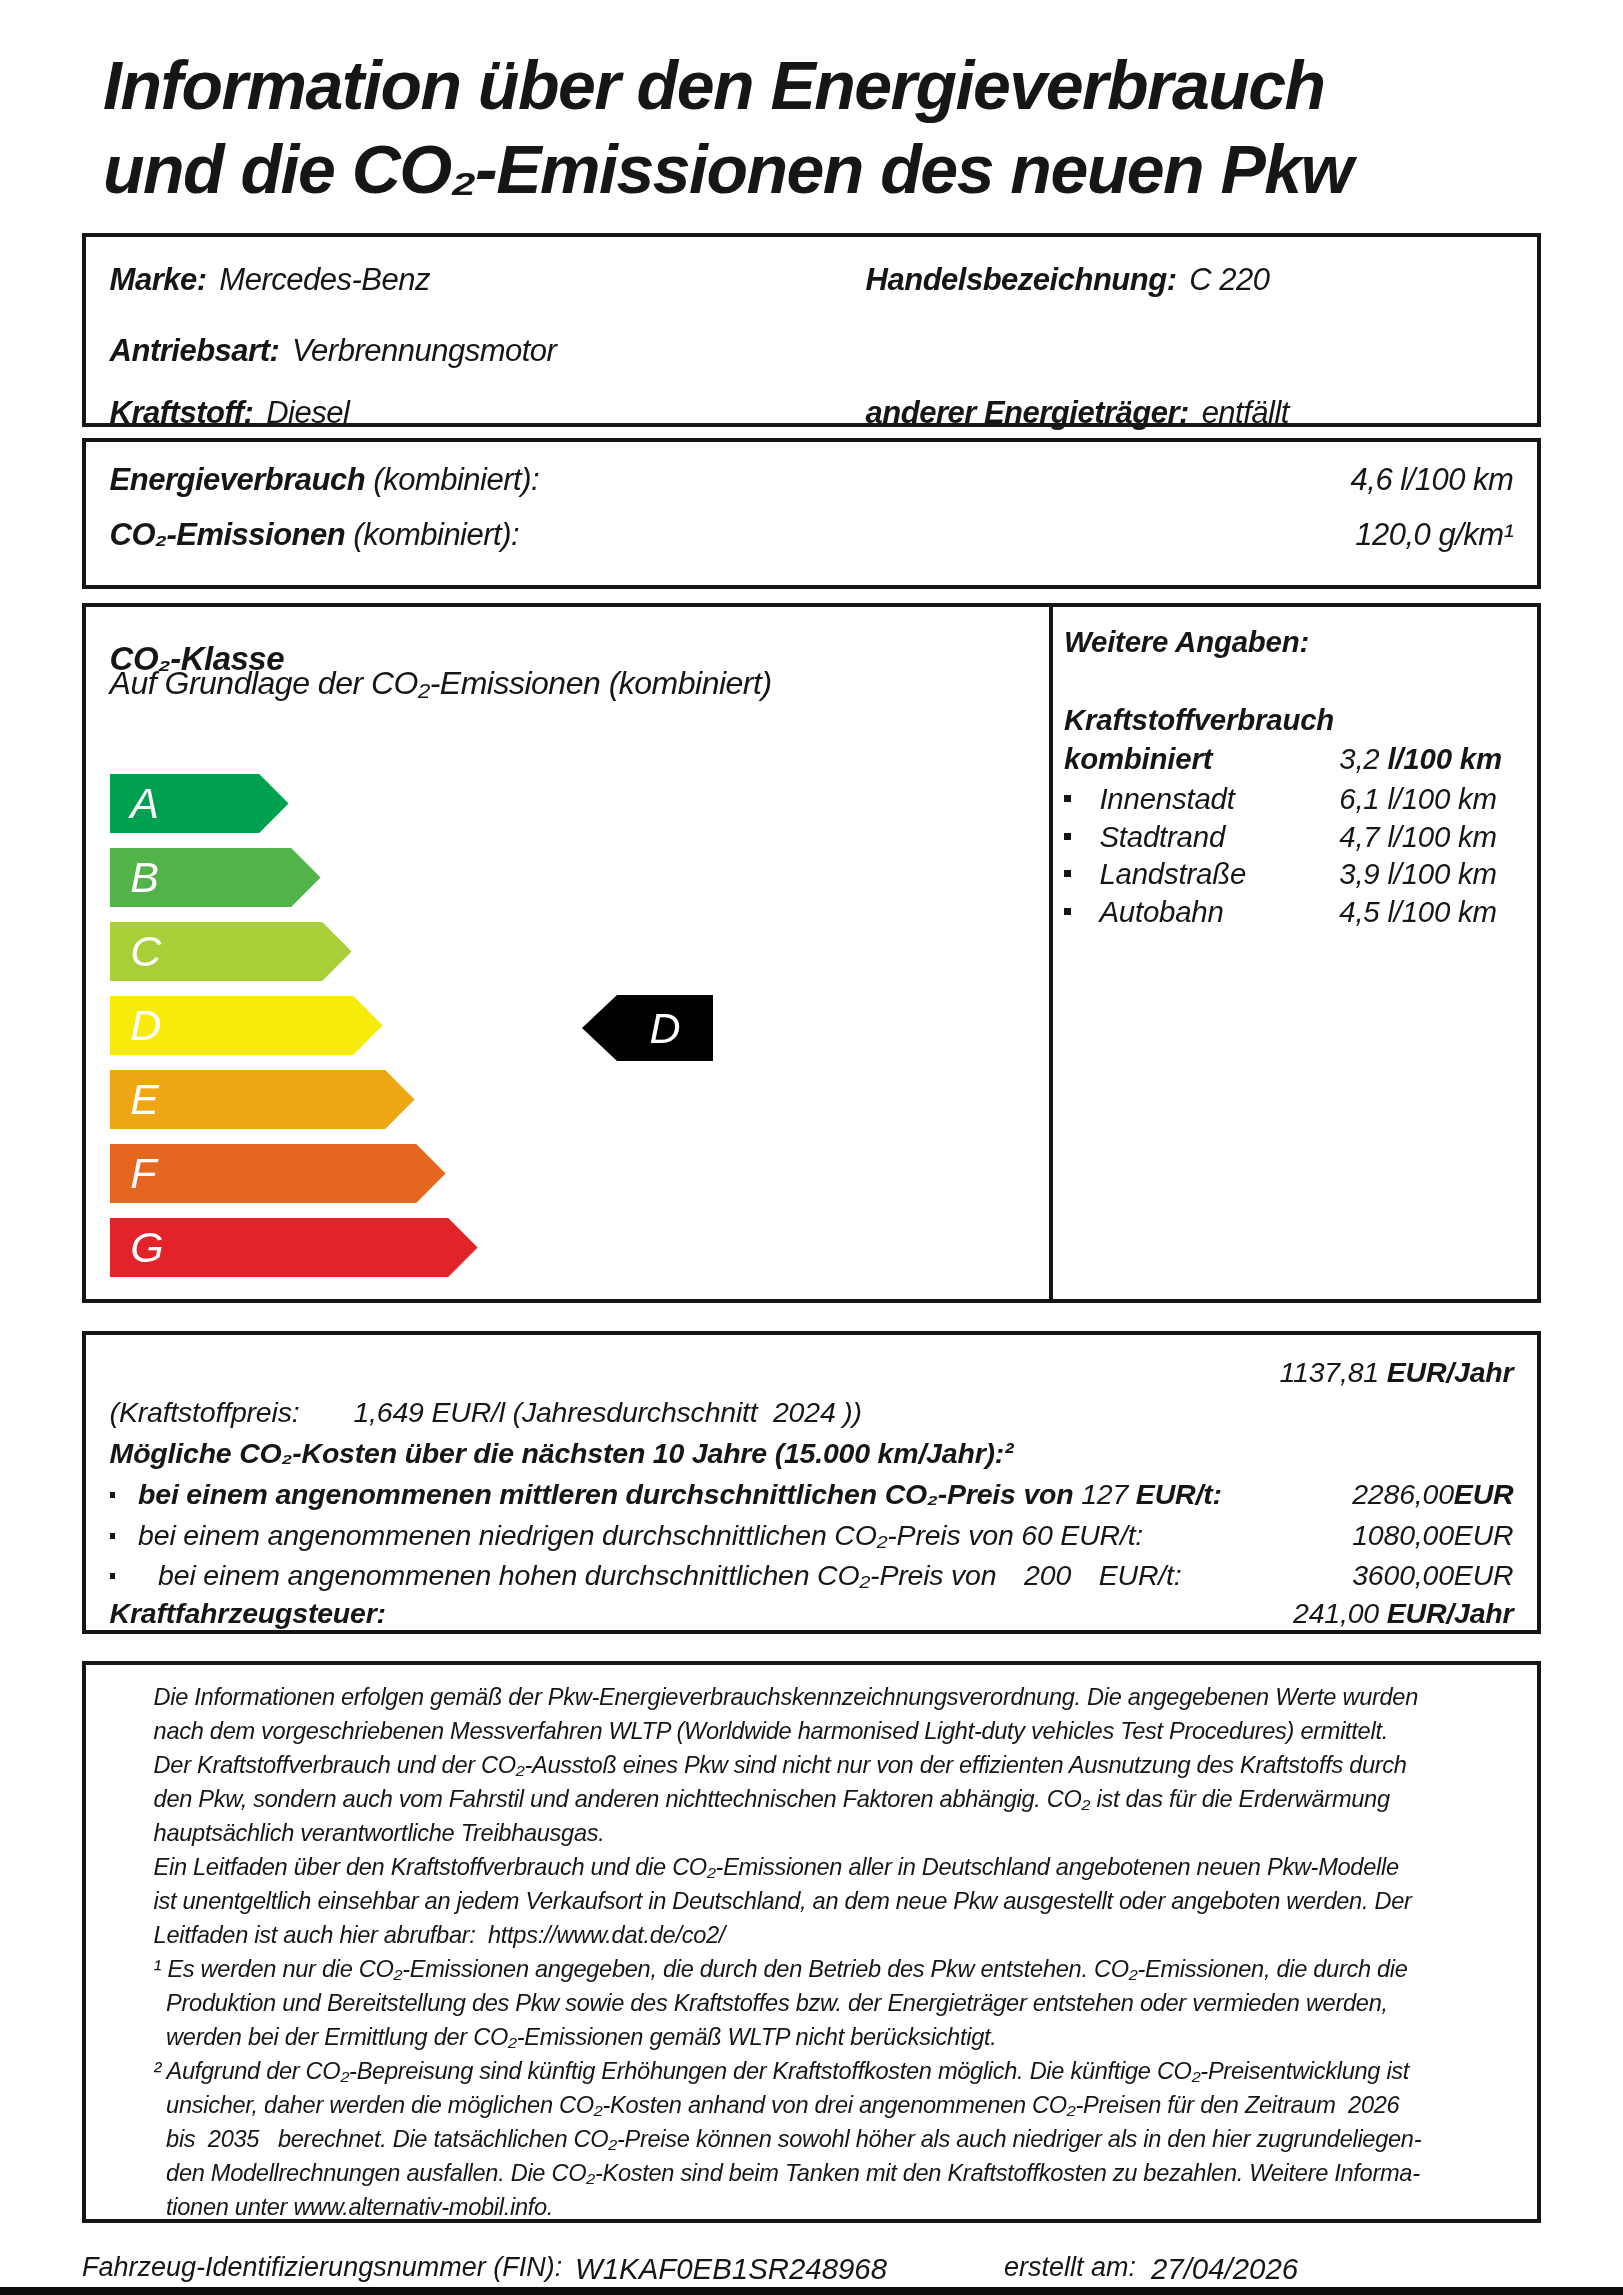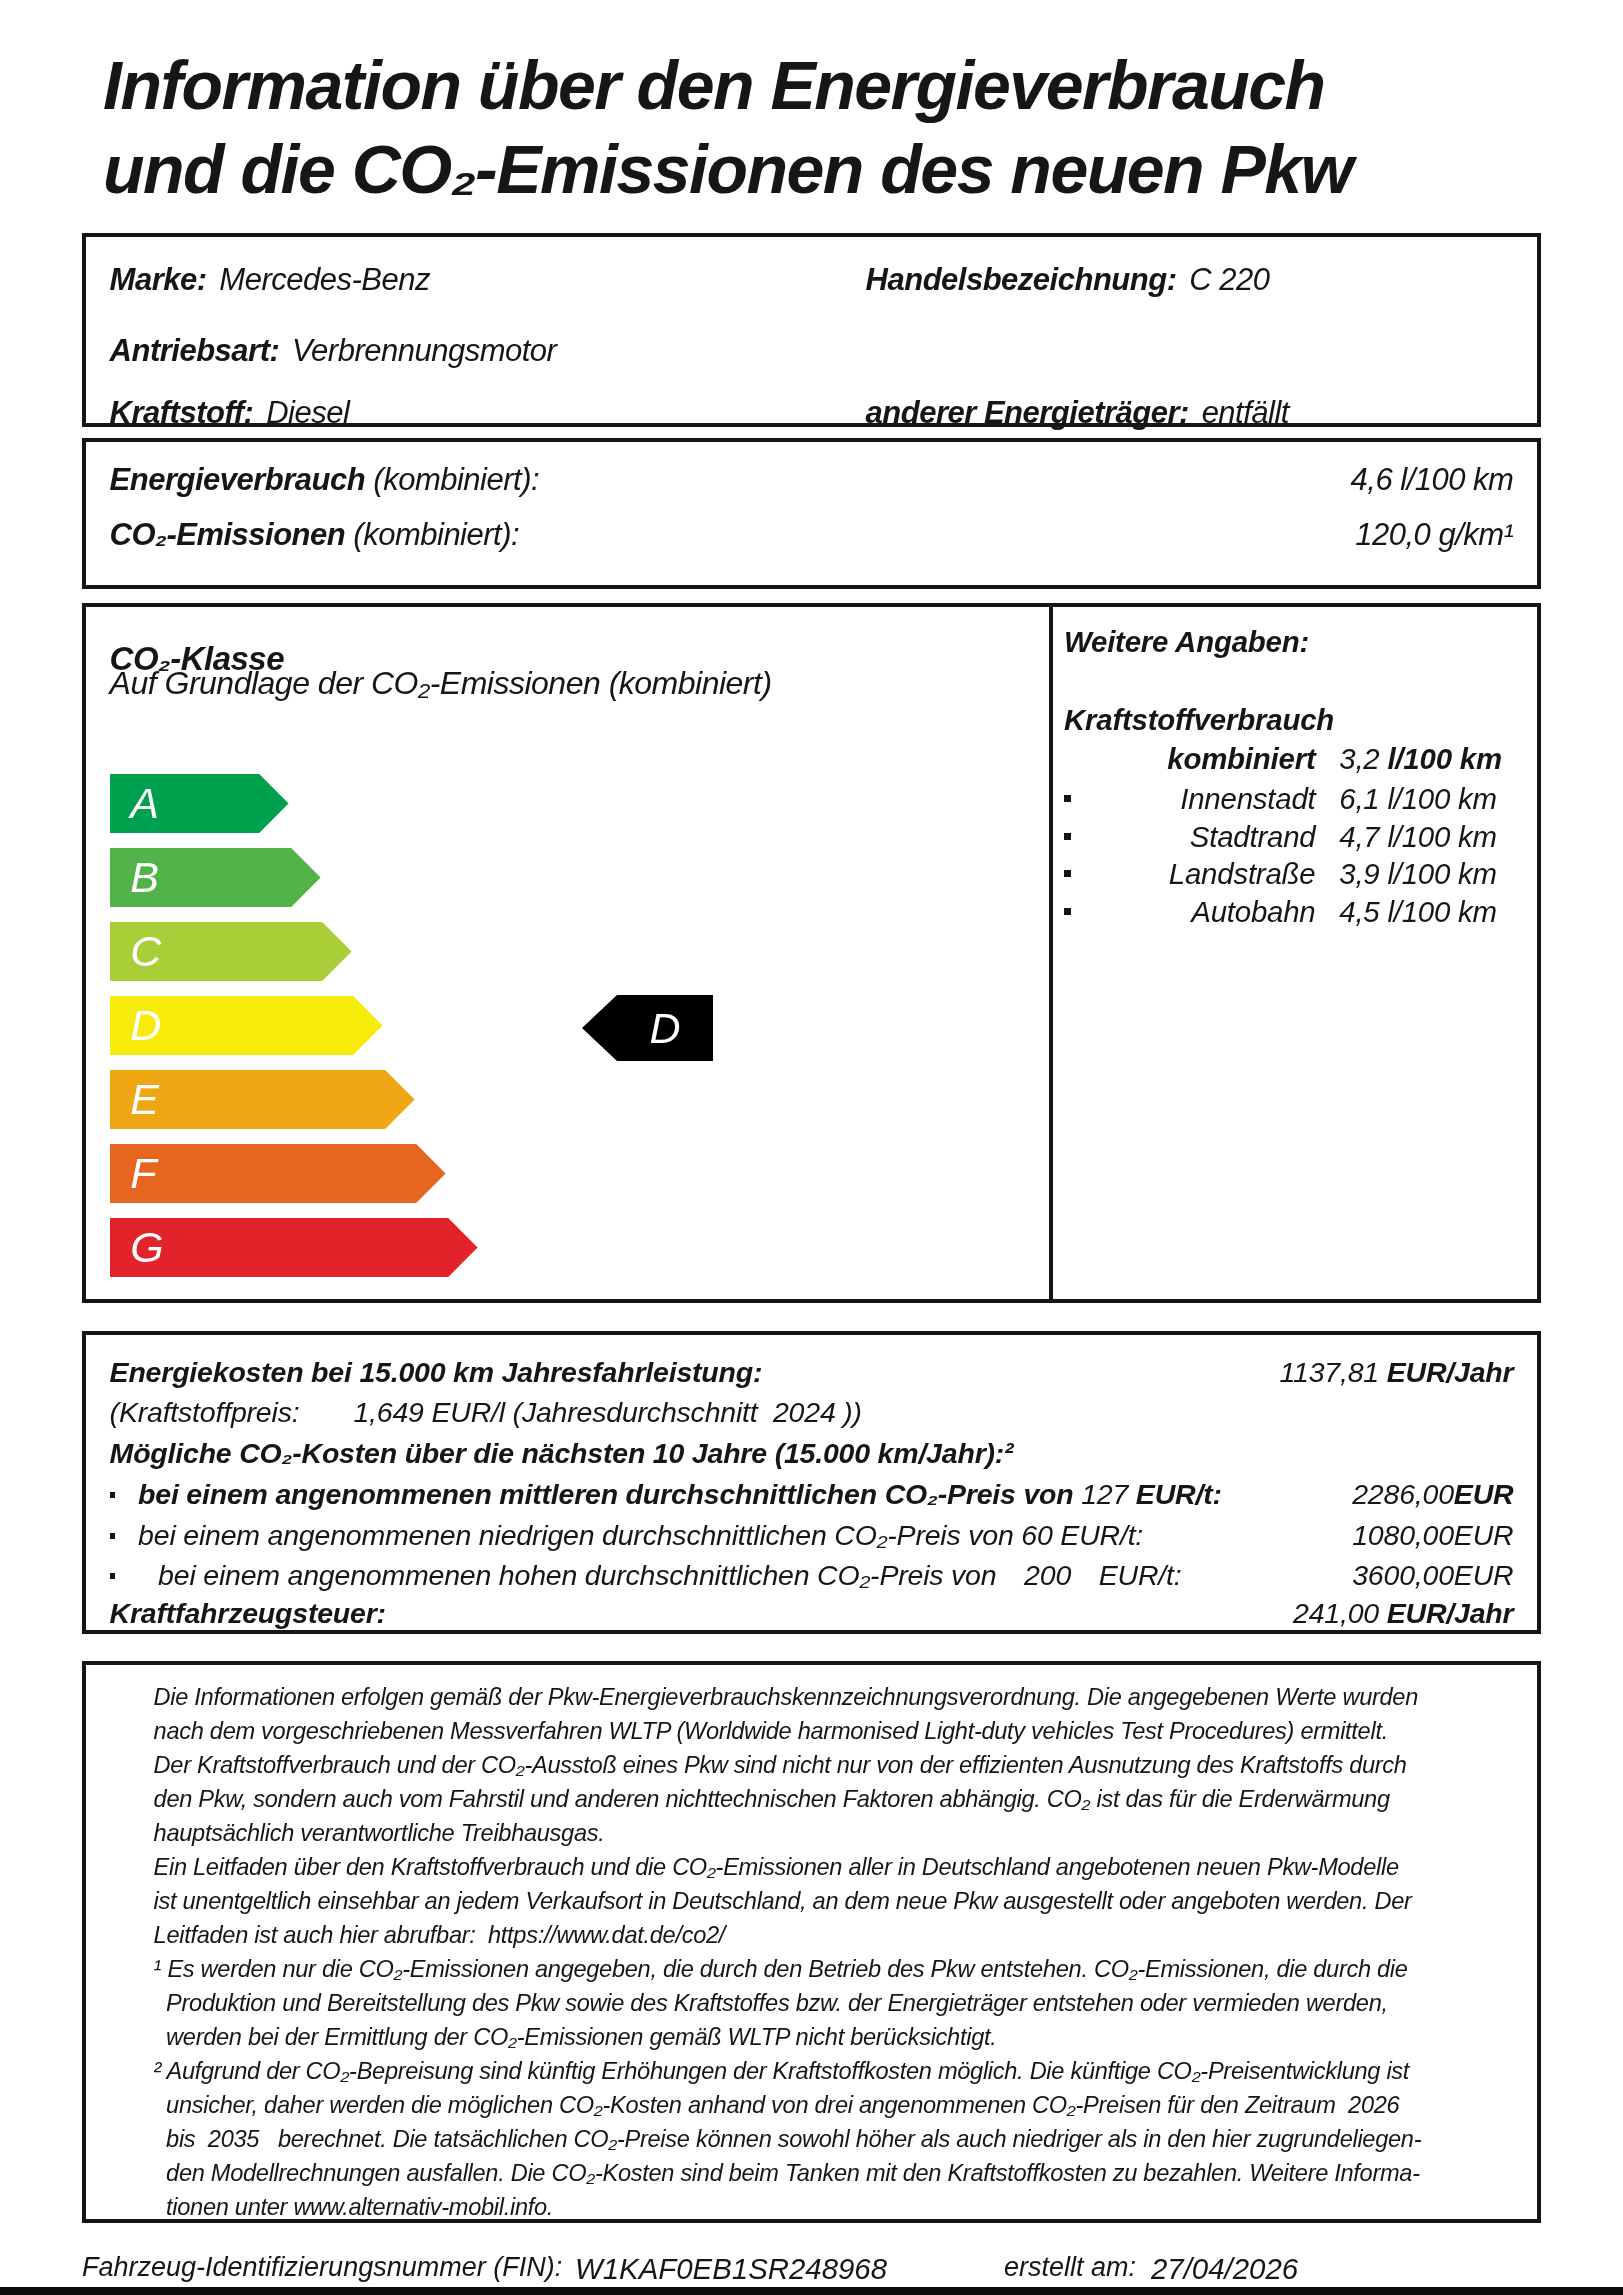--- a/index.html
+++ b/index.html
@@ -37,21 +37,21 @@
          box-sizing:border-box;padding-left:20.6px;color:#ffffff;font-size:43px;
          clip-path:polygon(0 0, calc(100% - 29.4px) 0, 100% 50%, calc(100% - 29.4px) 100%, 0 100%);}
   #class-indicator{position:absolute;left:496px;top:388px;width:131px;height:66px;background:#000000;
          clip-path:polygon(0 50%, 35px 0, 100% 0, 100% 100%, 35px 100%);
          display:flex;align-items:center;justify-content:center;box-sizing:border-box;
          padding-left:35px;color:#fff;font-size:43px;}
 
   
   #weitere{position:absolute;left:978px;top:0;width:461px;height:100%;font-size:29.4px;letter-spacing:-0.2px;}
   #weitere .wrow{position:absolute;left:0;right:19.6px;display:flex;align-items:baseline;white-space:nowrap;}
-  #weitere .wlabel{flex:1 1 auto;text-align:right;}
+  #weitere .wlabel{flex:1 1 auto;}
   #weitere .wnum{width:64px;text-align:right;flex:0 0 auto;}
   #weitere .wunit{width:118px;margin-left:7.9px;flex:0 0 auto;}
   .sq{display:inline-block;width:6.9px;height:6.9px;background:#161616;flex:0 0 auto;
       margin-right:28.5px;position:relative;top:-6.9px;}
 
   
   #box-costs{top:1331px;height:303px;}
   #box-costs .crow{position:absolute;left:23.6px;right:23.6px;display:flex;align-items:baseline;
                    font-size:28.5px;letter-spacing:-0.2px;white-space:nowrap;}
   #box-costs .sq2{display:inline-block;width:5.9px;height:5.9px;background:#161616;flex:0 0 auto;
@@ -152,21 +152,20 @@
           <span class="sq"></span>
           <span class="wlabel">Autobahn</span>
           <span class="wnum">4,5</span>
           <span class="wunit">l/100 km</span>
         </div>
       </div>
   </div>
 
   <div id="box-costs" class="box">
     <div class="crow" style="top:20.6px">
-      <span class="b">Energiekosten bei 15.000 km Jahresfahrleistung:</span>
       <span class="push"><span class="pre">1137,81</span><span class="b pre"> EUR/Jahr</span></span>
     </div>
     <div class="crow" style="top:61px">
       <span class="pre">(Kraftstoffpreis:       1,649 EUR/l (Jahresdurchschnitt  2024 ))</span>
     </div>
     <div class="crow" style="top:102px">
       <span class="b">Mögliche CO₂-Kosten über die nächsten 10 Jahre (15.000 km/Jahr):²</span>
     </div>
     <div id="cost-rows">
         <div class="crow" style="top: 143px;">

